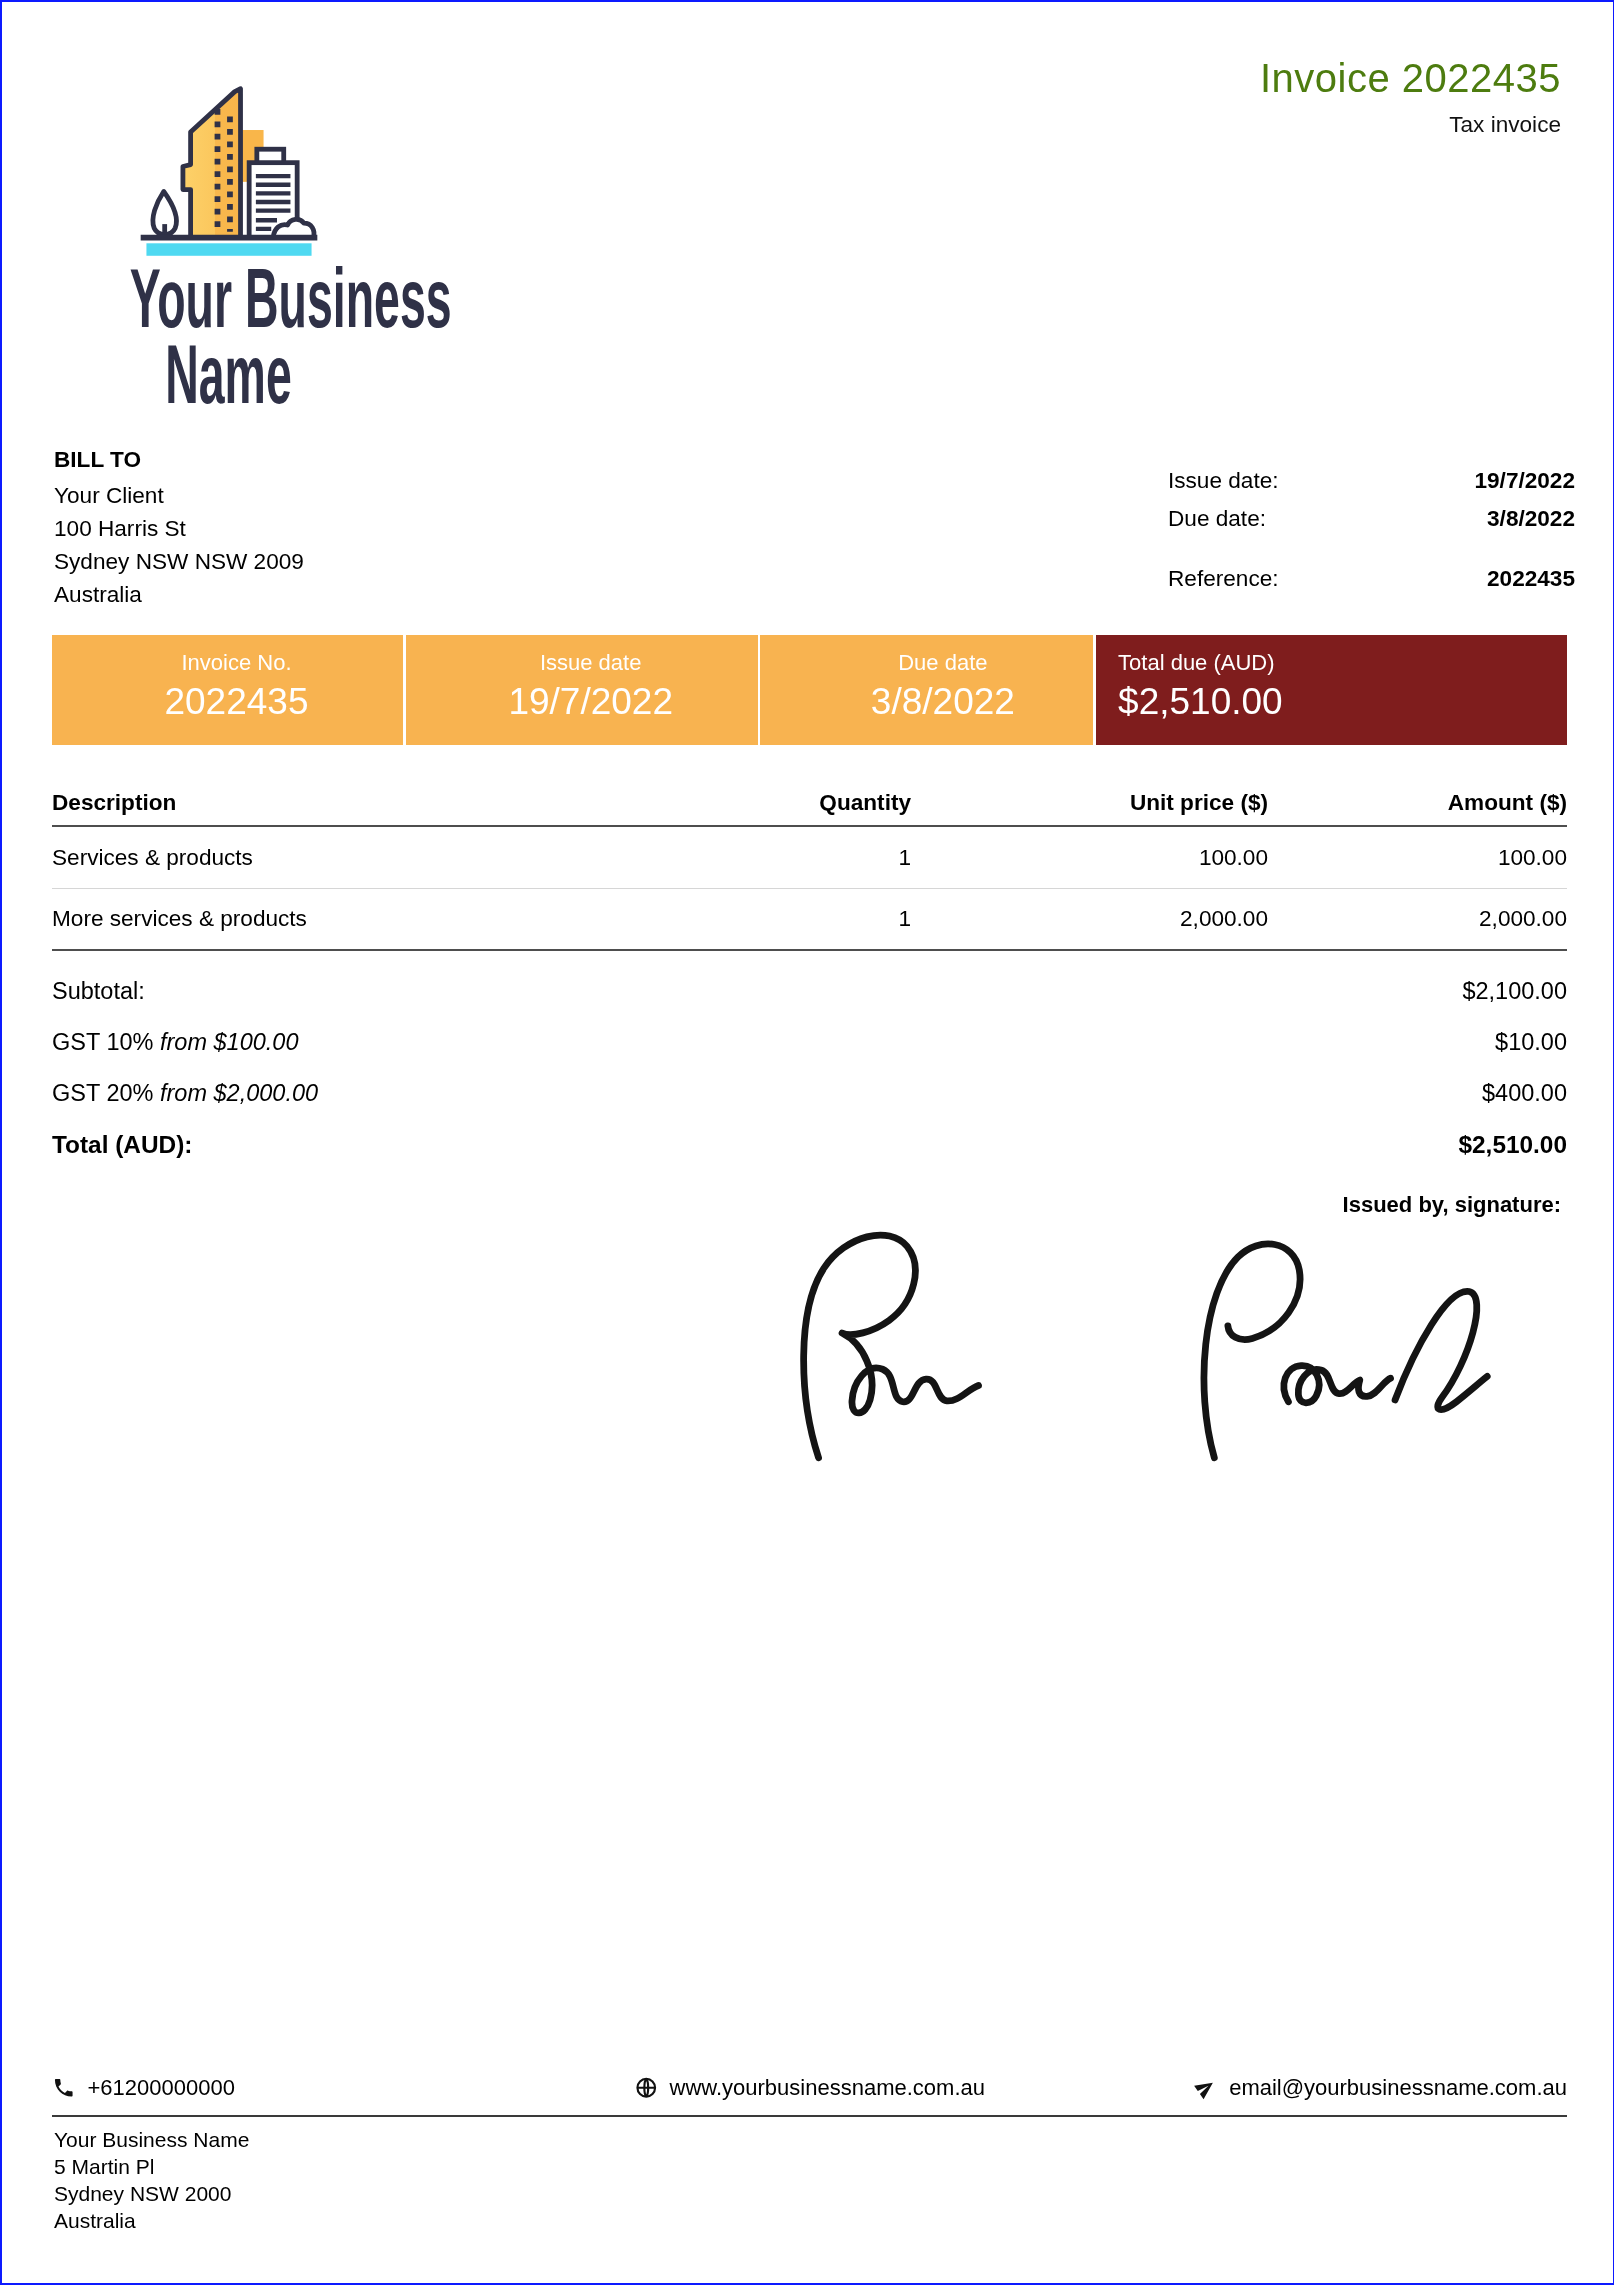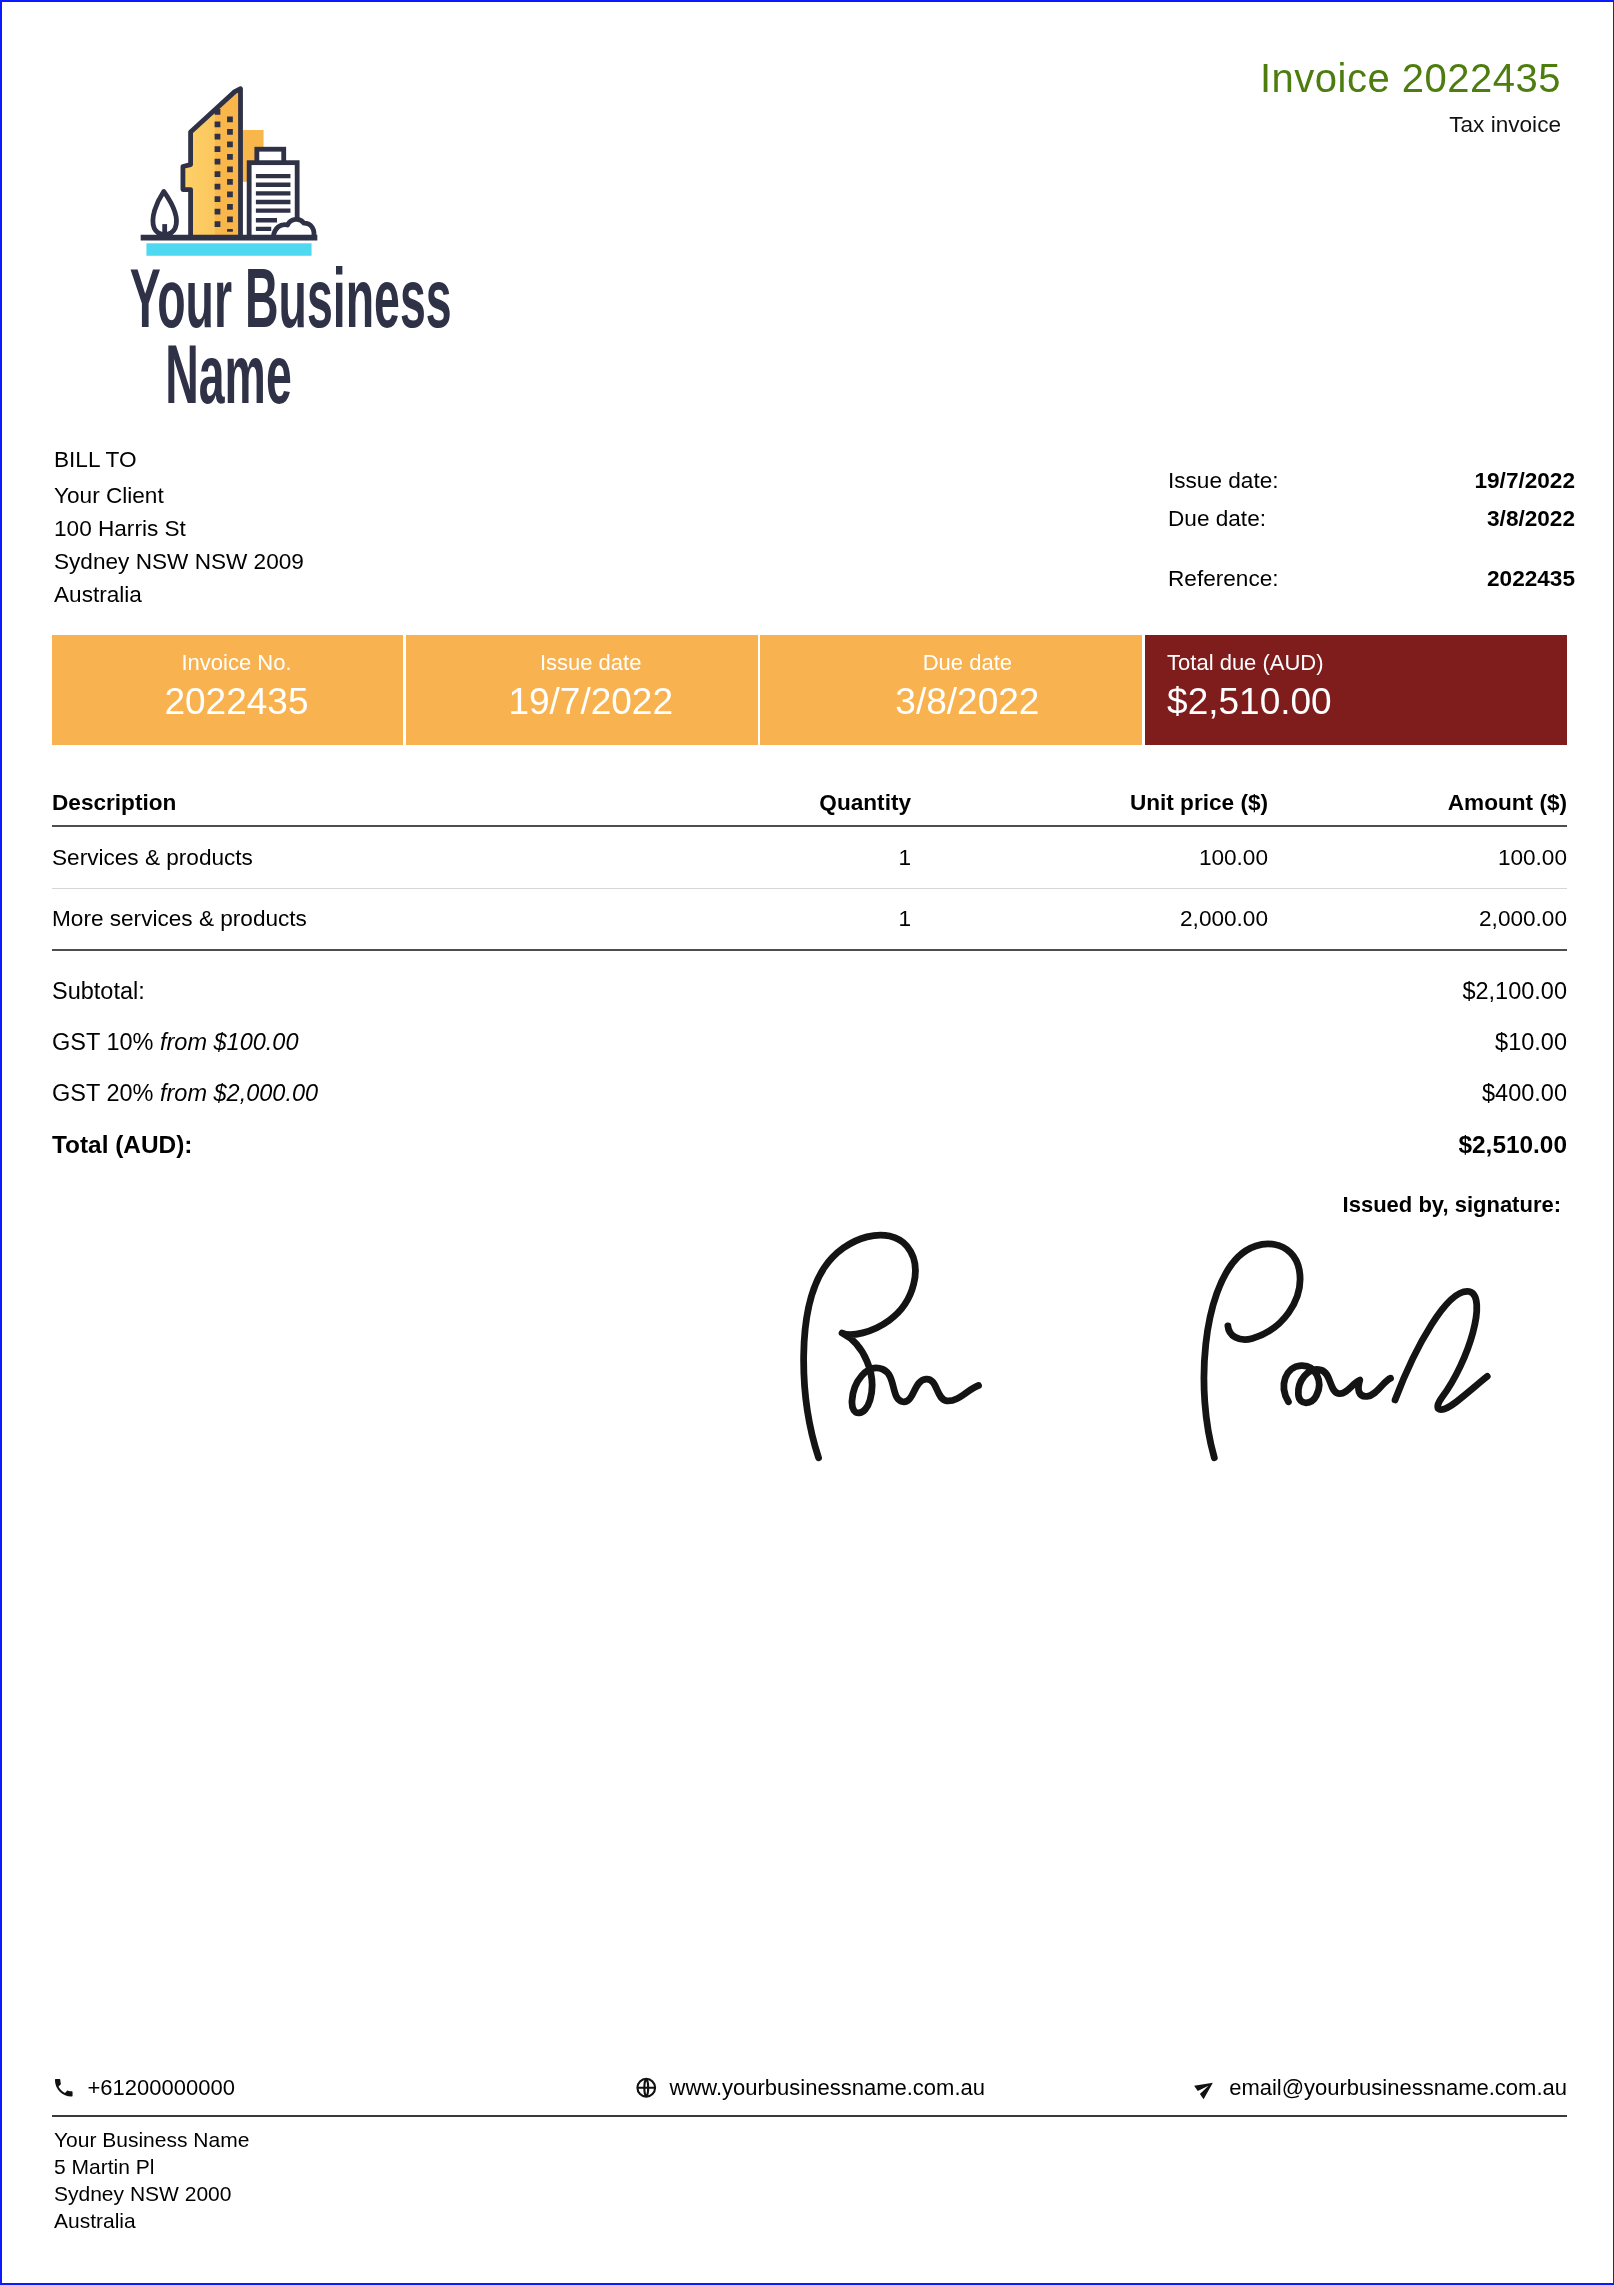--- a/index.html
+++ b/index.html
@@ -21,33 +21,33 @@
   
   .logo-wrap { position:absolute; left:50px; top:72px; width:353px; text-align:center; }
   .logo-svg { display:block; margin:0 auto; }
   .biz-name {
     margin-top:1.8px; color:#2f3147; font-weight:bold; line-height:0.92;
     font-size:83px;
   }
   .biz-name .line { display:block; transform:scale(0.56,1.0); transform-origin:50% 50%; white-space:nowrap; }
   
   .billto { position:absolute; left:52px; top:441px; font-size:22.6px; line-height:33px; }
-  .billto .label { font-weight:normal; margin-bottom:2.7px; }
+  .billto .label { font-weight:bold; margin-bottom:2.7px; }
   
   .meta { position:absolute; right:38px; top:466px; width:407px; font-size:22.6px; }
   .meta .row { display:flex; justify-content:space-between; margin-bottom:11.8px; }
   .meta .row.spaced { margin-top:34px; }
   .meta .val { font-weight:bold; }
   
   .band { position:absolute; left:50px; top:633px; width:1515px; height:110px; display:flex; gap:2.7px; }
   .band .cell { color:#fff; padding:15.4px 0 0 18px; }
   .band .cell .lbl { font-size:22px; }
   .band .cell .big { font-size:37px; margin-top:4.5px; }
   .band .c-orange { background:#f8b350;text-align:center; }
-  .band .c1 { width:351px; } .band .c2 { width:352px; } .band .c3 { width:382px;padding-left:32px; }
+  .band .c1 { width:351px; } .band .c2 { width:352px; } .band .c3 { width:333px;padding-left:32px; }
   .band .c-dark { background:#7f1d1d; flex:1; padding-left:22px; }
   
   .items { position:absolute; left:50px; top:778px; width:1515px; font-size:22.6px; }
   .items .grid { display:grid; grid-template-columns:1fr 317px 357px 299px; align-items:center; }
   .items .head { font-weight:bold; height:47px; border-bottom:2.7px solid #4e4e4e; }
   .items .row { height:62px; }
   .items .row.sep { border-bottom:1.8px solid #d6d6d6; }
   .items .row.last { border-bottom:2.7px solid #4e4e4e; }
   .items .num { text-align:right; }
   

